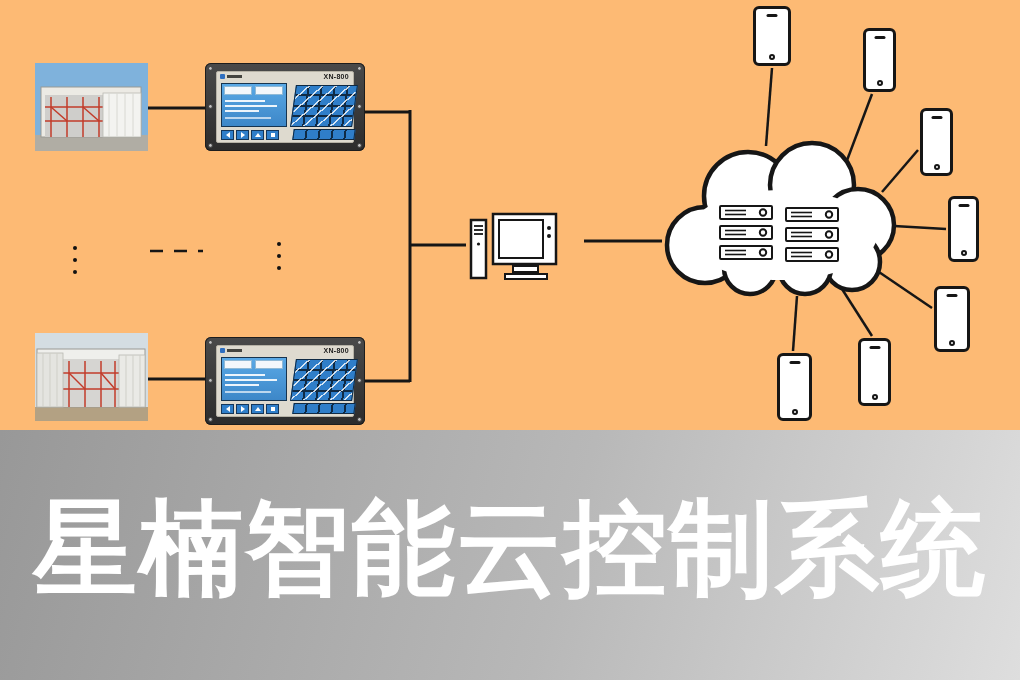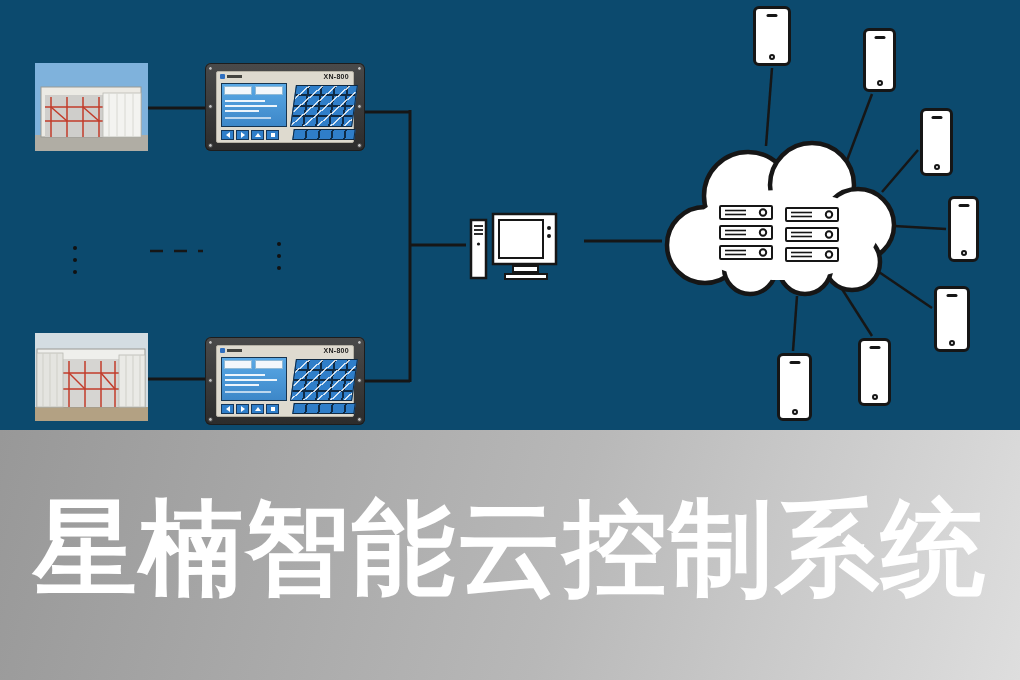--- a/index.html
+++ b/index.html
@@ -1,17 +1,17 @@
 <!DOCTYPE html>
 <html><head>
 <meta charset="utf-8">
 <style>
   * { margin:0; padding:0; box-sizing:border-box; }
   body { background:#fff; font-family:"Liberation Sans", sans-serif; }
-  .stage { position:relative; width:1020px; height:680px; background:#0c4a6e; overflow:hidden; }
+  .stage { position:relative; width:1020px; height:680px; background:#fdba74; overflow:hidden; }
 
   
   .lines-layer { position:absolute; left:0; top:0; width:1020px; height:430px; z-index:1; }
   .lines-layer line { stroke:#161616; stroke-width:3; }
   .lines-layer line.thin { stroke-width:2.5; }
 
   
   .photo { position:absolute; z-index:2; }
 
   

